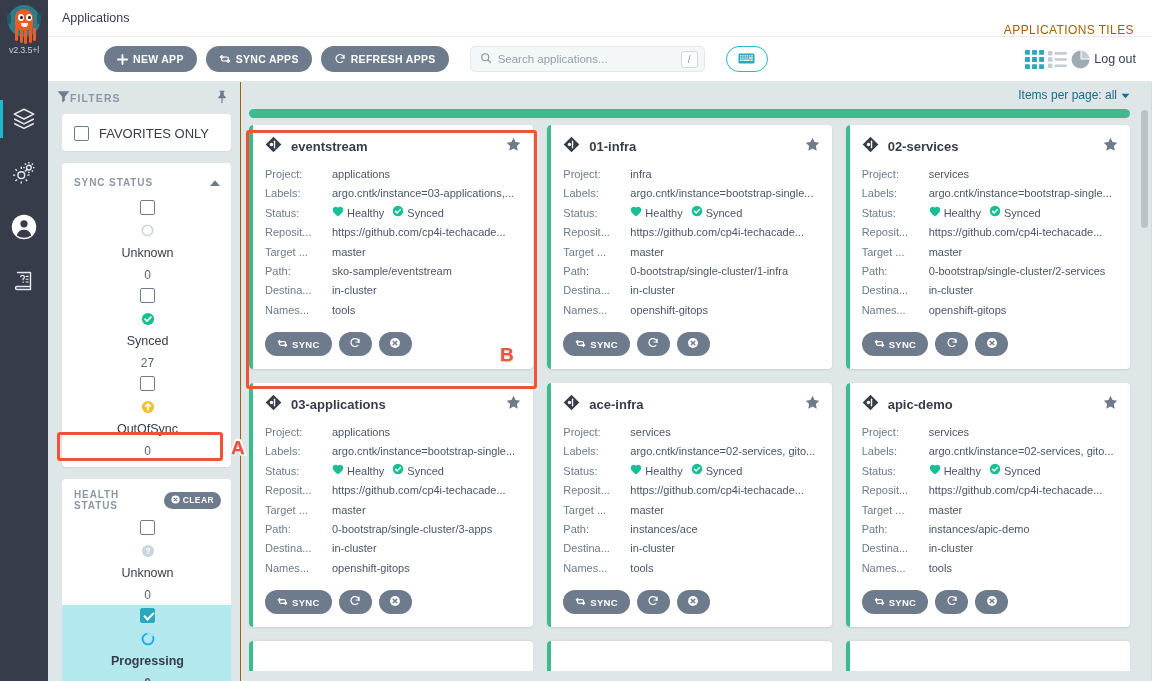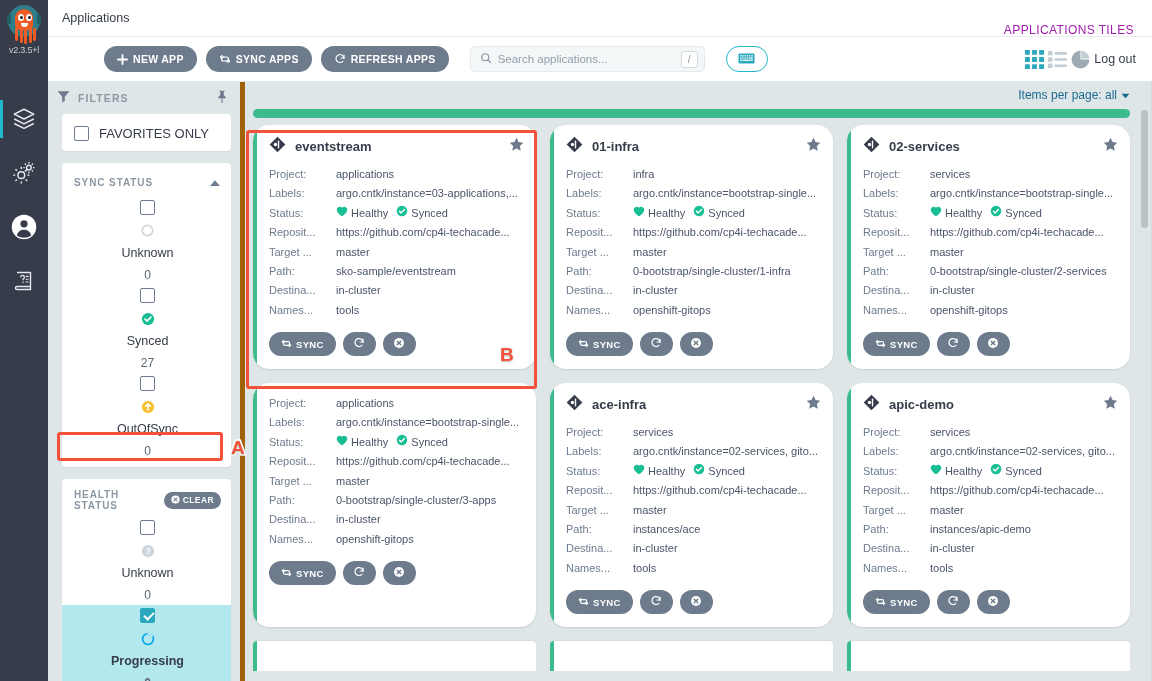--- a/index.html
+++ b/index.html
@@ -73,21 +73,21 @@
   
   .main { flex: 1; display: flex; flex-direction: column; height: 681px; background: #dfe6e8; min-width: 0; }
 
   
   .titlebar {
     height: 37px; background: #fff; display: flex; align-items: center;
     justify-content: space-between; padding: 0 18px 0 14px;
     border-bottom: 1px solid #e8ecef; flex: 0 0 37px;
   }
   .titlebar-left { font-size: 12.5px; color: #363c4a; }
-  .titlebar-right { font-size: 12px; color: #a21caf; letter-spacing: 0.4px; font-weight: 400; cursor: pointer; margin-top: 24px; }
+  .titlebar-right { font-size: 12px; color: #a16207; letter-spacing: 0.4px; font-weight: 400; cursor: pointer; margin-top: 24px; }
 
   
   .toolbar {
     height: 45px; background: #fff; display: flex; align-items: center;
     padding: 0 16px 0 56px; gap: 9px; flex: 0 0 45px;
     border-bottom: 1px solid #e2e7ea; position: relative;
   }
   .btn-pill {
     height: 26px; border-radius: 13px; background: #6d7b8d; color: #fff;
     font-size: 10.5px; font-weight: bold; letter-spacing: 0.3px;
@@ -122,21 +122,21 @@
   
   .content { flex: 1; display: flex; min-height: 0; position: relative; }
 
   
   .filters {
     width: 192px; flex: 0 0 192px; background: #dfe6e8;
     padding: 0 0 0 0; overflow: hidden; position: relative;
   }
   .filters-head {
     display: flex; align-items: center; height: 32px;
-    padding: 0 12px 0 9px; gap: 8px;
+    padding: 0 12px 0 9px; 
   }
   .filters-title { font-size: 10.5px; color: #8b98a4; letter-spacing: 1.1px; font-weight: bold; }
   .pin { margin-left: auto; cursor: pointer; }
   .fcard {
     background: #fff; border-radius: 4px; margin: 0 9px 12px 14px;
     padding: 8px 0 6px 0; box-shadow: 0 1px 1px rgba(0,0,0,0.05);
   }
   .fcard-head {
     display: flex; align-items: center; padding: 2px 10px 6px 12px; gap: 6px;
   }
@@ -173,35 +173,35 @@
   .status-ico { width: 15px; height: 15px; flex: 0 0 15px; display: flex; align-items: center; justify-content: center; }
   .ftext {
     margin: 2px 12px 4px 12px; height: 28px; border: 1px solid #b8c4cb; border-radius: 3px;
     display: flex; align-items: center; padding: 0 9px; background: #fff;
     font-size: 12.5px; color: #76838f;
   }
 
   
   .tiles-area {
     flex: 1; min-width: 0; position: relative; overflow: hidden;
-    border-left: 5px solid #a16207;
+    border-left: 1px solid #a16207;
   }
   .items-per-page {
     height: 26px; display: flex; align-items: center; justify-content: flex-end;
     padding-right: 22px; font-size: 12px; color: #1a6b8f; cursor: pointer;
   }
   .summary-bar {
     height: 9px; margin: 1px 22px 7px 8px; border-radius: 5px; background: #3cbc8d;
   }
   .tiles-grid {
     display: grid; grid-template-columns: repeat(3, 1fr); gap: 14px 14px;
     padding: 0 22px 0 8px;
   }
   .tile {
-    background: #fff; border-radius: 16px; position: relative;
+    background: #fff; border-radius: 4px; position: relative;
     box-shadow: 0 1px 2px rgba(0,0,0,0.10);
     padding: 11px 12px 16px 16px; height: 244px; overflow: hidden;
   }
   .tile::before {
     content: ""; position: absolute; left: 0; top: 0; bottom: 0; width: 4px;
     background: #3cbc8d; border-radius: 4px 0 0 4px;
   }
   .tile-head { display: flex; align-items: center; gap: 9px; margin-bottom: 8px; }
   .tile-name { font-size: 13px; font-weight: bold; color: #363c4a; flex: 1; }
   .star { cursor: pointer; }
@@ -895,20 +895,35 @@
           <span>
             <svg width="12" height="12" viewBox="0 0 16 16">
                       <circle cx="8" cy="8" r="6.6" fill="#fff"></circle>
                       <path d="M5.6 5.6l4.8 4.8M10.4 5.6l-4.8 4.8" stroke="#6d7b8d" stroke-width="1.9" stroke-linecap="round"></path>
                     </svg>
           </span>
         </button>
       </div>
             </div>
             <div class="tile">
+      <div class="tile-head">
+        <span>
+          <svg width="17" height="17" viewBox="0 0 20 20">
+            <path d="M10 0.8 19.2 10 10 19.2 0.8 10z" fill="#363c4a"></path>
+            <circle cx="7.6" cy="10" r="2" fill="#fff"></circle>
+            <path d="M11.2 6.2v7.6" stroke="#fff" stroke-width="1.6" stroke-linecap="round"></path>
+          </svg>
+        </span>
+        <span class="tile-name">03-applications</span>
+        <span class="star">
+          <svg width="15" height="15" viewBox="0 0 16 16" fill="#6d7b8d">
+                    <path d="M8 0.8 10.2 5.4l5 .7-3.6 3.6.9 5L8 12.3 3.5 14.7l.9-5L0.8 6.1l5-.7z"></path>
+                  </svg>
+        </span>
+      </div>
       <div class="trow">
           <span class="tlabel">Project:</span>
           <span class="tval">applications</span>
         </div>
               <div class="trow">
           <span class="tlabel">Labels:</span>
           <span class="tval">argo.cntk/instance=bootstrap-single...</span>
         </div>
               <div class="trow">
           <span class="tlabel">Status:</span>

